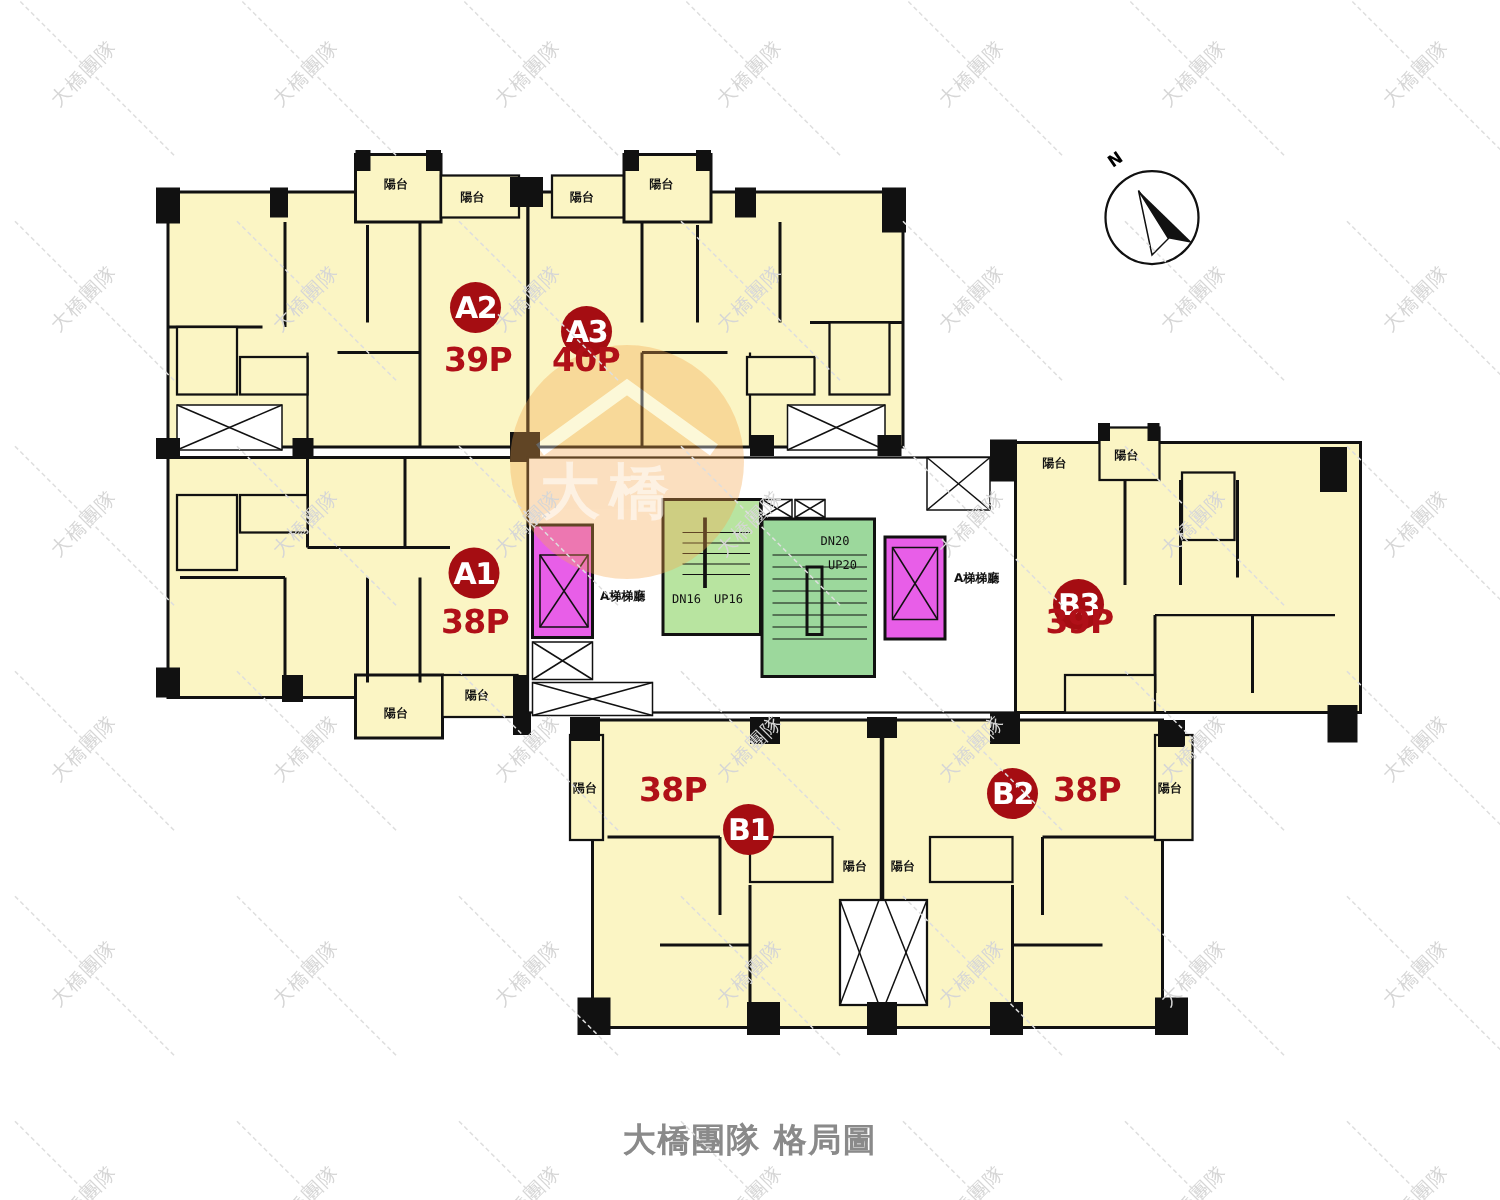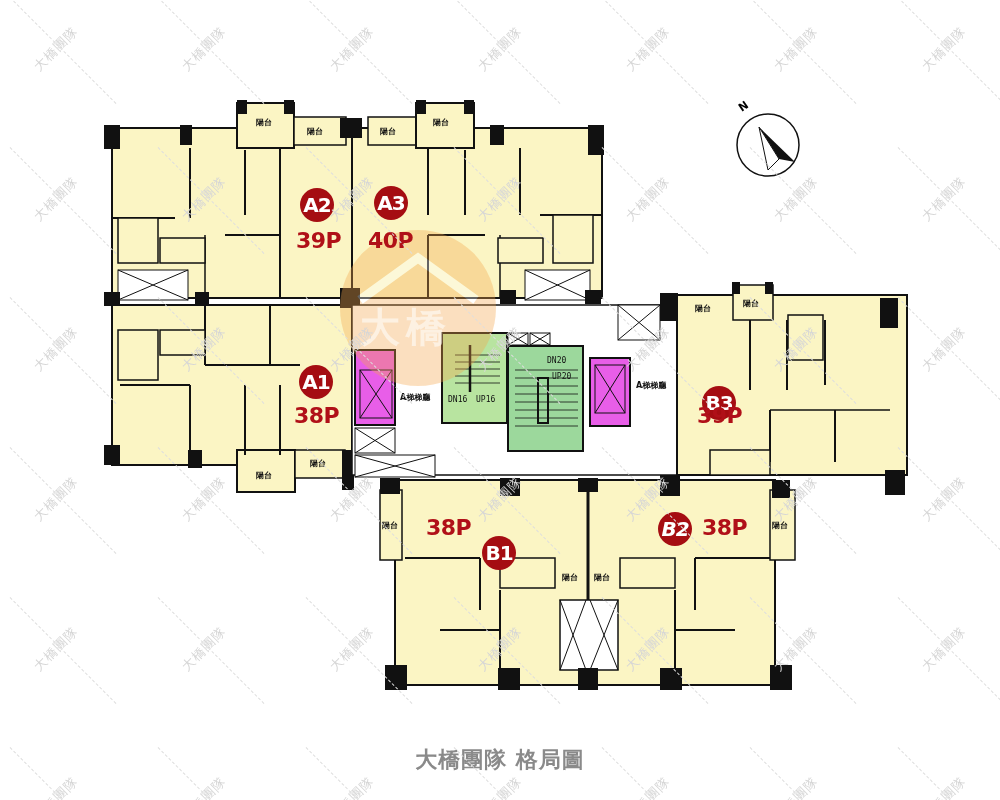--- a/index.html
+++ b/index.html
@@ -312,33 +312,33 @@
     <circle cx="418" cy="308" r="78" fill="#f5a64a"></circle>
     <path d="M360 300 L418 258 L476 300" fill="none" stroke="#fff" stroke-width="9"></path>
   </g>
 </svg>
 
 <div class="wm" style="left:360px;top:300px;transform:none;font-size:40px;color:rgba(255,255,255,0.55);font-weight:bold;letter-spacing:6px;">大橋</div>
 
 <div class="unit-badge" style="left:300px;top:188px;">A2</div>
 <div class="unit-size" style="left:296px;top:228px;">39P</div>
 
-<div class="unit-badge" style="left:374px;top:186px;">A3</div>
+<div class="unit-badge" style="left:374px;top:204px;">A3</div>
 <div class="unit-size" style="left:368px;top:228px;">40P</div>
 
 <div class="unit-badge" style="left:299px;top:365px;">A1</div>
 <div class="unit-size" style="left:294px;top:403px;">38P</div>
 
 <div class="unit-badge" style="left:702px;top:386px;">B3</div>
 <div class="unit-size" style="left:697px;top:403px;">39P</div>
 
 <div class="unit-badge" style="left:482px;top:536px;text-align:center;">B1</div>
 <div class="unit-size" style="left:426px;top:515px;">38P</div>
 
-<div class="unit-badge" style="left:658px;top:512px;font-style:italic;">B2</div>
+<div class="unit-badge" style="left:658px;top:512px;">B2</div>
 <div class="unit-size" style="left:702px;top:515px;">38P</div>
 
 <div class="small-label" style="left:400px;top:392px;">A梯梯廳</div>
 <div class="small-label" style="left:636px;top:380px;">A梯梯廳</div>
 <div class="stair-label" style="left:448px;top:395px;">DN16</div>
 <div class="stair-label" style="left:476px;top:395px;">UP16</div>
 <div class="stair-label" style="left:547px;top:356px;">DN20</div>
 <div class="stair-label" style="left:552px;top:372px;">UP20</div>
 
 <div class="small-label" style="left:256px;top:117px;">陽台</div>

